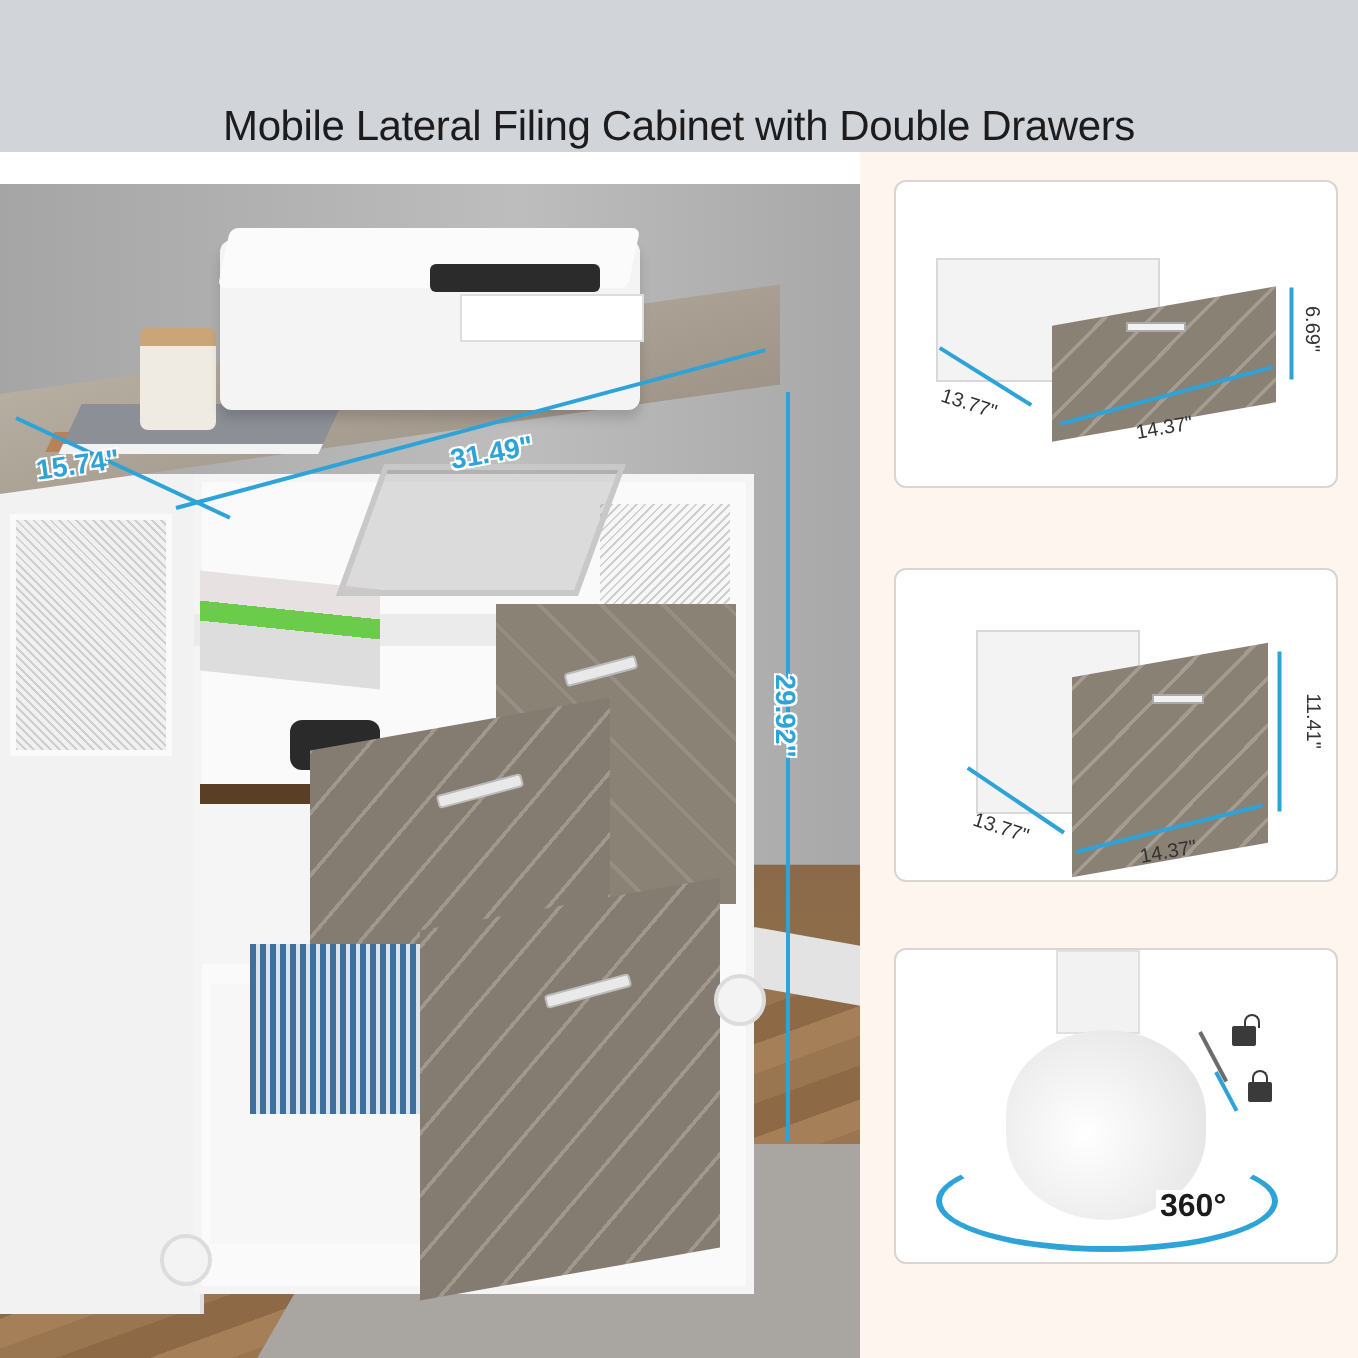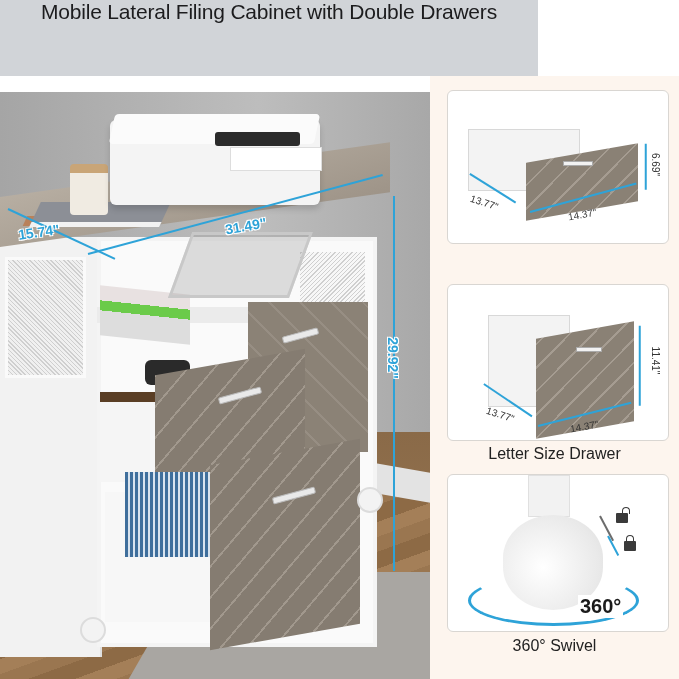--- a/index.html
+++ b/index.html
@@ -2,23 +2,23 @@
 <html><head>
 <meta charset="utf-8">
 <style>
   html, body { margin: 0; padding: 0; }
   body {
     width: 679px; height: 679px; overflow: hidden; position: relative;
     background: #ffffff;
     font-family: "Liberation Sans", "DejaVu Sans", sans-serif;
   }
   .header {
-    position: absolute; left: 0; top: 0; width: 538px; height: 76px;
+    position: absolute; left: 0; top: 0; width: 679px; height: 76px;
     background: #d1d4d8;
-    display: flex; align-items: flex-start; justify-content: center;
+    display: flex; align-items: flex-end; justify-content: center;
   }
   .header h1 {
     margin: 0; font-size: 21px; font-weight: 500; color: #1c1c1e; letter-spacing: -0.2px;
   }
   
   .scene {
     position: absolute; left: 0; top: 92px; width: 430px; height: 587px; overflow: hidden;
     background: linear-gradient(180deg, #b9b9b9 0%, #a9a9a9 50%, #9b9b9b 58%, #8a6a48 58%, #9c7a55 100%);
   }
   .wall-shadow { position:absolute; left:0; top:0; width:430px; height:340px;
@@ -70,21 +70,21 @@
   .right-panel { position:absolute; left:430px; top:76px; width:249px; height:603px; background:#fdf5ee; }
   .card { position:absolute; left:17px; width:220px; background:#ffffff; border:1px solid #d9d6d2; border-radius:6px; overflow:hidden; }
   .card-label { position:absolute; left:0; width:249px; text-align:center; font-size:16px; color:#222; line-height:19px; }
   .mini-drawer-box { position:absolute; background:#f3f3f3; border:1px solid #d8d8d8; }
   .mini-drawer-front { position:absolute; background: repeating-linear-gradient(-40deg, #8a8175 0 8px, #a59c91 8px 10px, #8a8175 10px 18px); transform: skewY(-10deg); }
   .mini-handle { position:absolute; height:3px; background:#f2f2f2; border:1px solid #aaa; }
   .small-dim { position:absolute; color:#333; font-size:10px; white-space:nowrap; }
   .caster-post { position:absolute; left:80px; top:0; width:40px; height:40px; background:#f2f2f2; border:1px solid #e0e0e0; }
   .caster-wheel { position:absolute; left:55px; top:40px; width:100px; height:95px; border-radius:50% / 45%; background: radial-gradient(circle at 40% 55%, #ffffff, #e9e9e9 70%, #dcdcdc); }
   .swivel-ring { position:absolute; left:20px; top:100px; width:165px; height:45px; border:3px solid #2ea3d8; border-radius:50%; border-top-color:transparent; }
-  .deg-label { position:absolute; left:130px; top:120px; font-size:20px; font-weight:700; color:#1b1b1b; background:#fff; padding:0 2px; }
+  .deg-label { position:absolute; left:130px; top:120px; font-size:16px; font-weight:700; color:#1b1b1b; background:#fff; padding:0 2px; }
   .lock-icon { position:absolute; width:12px; height:10px; background:#3a3a3a; border-radius:1px; }
   .lock-icon::before { content:""; position:absolute; left:2px; top:-6px; width:6px; height:6px; border:1.5px solid #3a3a3a; border-bottom:none; border-radius:4px 4px 0 0; }
   .lock-open::before { left:6px; }
 </style>
 </head>
 <body>
 
 <div class="header">
   <h1>Mobile Lateral Filing Cabinet with Double Drawers</h1>
 </div>
@@ -156,26 +156,24 @@
     <div class="mini-drawer-box" style="left:40px;top:30px;width:80px;height:90px;"></div>
     <div class="mini-drawer-front" style="left:88px;top:45px;width:98px;height:100px;"></div>
     <div class="mini-handle" style="left:128px;top:62px;width:24px;"></div>
     <div class="dim-line" style="left:36px;top:98px;width:58px;transform:rotate(34deg);height:1.5px;"></div>
     <div class="small-dim" style="left:38px;top:124px;transform:rotate(18deg);">13.77"</div>
     <div class="dim-line" style="left:90px;top:140px;width:96px;transform:rotate(-14deg);height:1.5px;"></div>
     <div class="small-dim" style="left:122px;top:136px;transform:rotate(-10deg);">14.37"</div>
     <div class="dim-line" style="left:192px;top:40px;width:80px;transform:rotate(90deg);height:1.5px;"></div>
     <div class="small-dim" style="left:194px;top:70px;transform:rotate(90deg);">11.41"</div>
   </div>
-  <div class="card-label" style="top:368px;">Letter Size Drawer</div>
 
   <div class="card" style="top:398px;height:156px;">
     <div class="caster-post"></div>
     <div class="swivel-ring"></div>
     <div class="caster-wheel"></div>
     <div class="deg-label">360°</div>
     <div class="lock-icon lock-open" style="left:168px;top:38px;"></div>
     <div class="lock-icon" style="left:176px;top:66px;"></div>
     <div class="dim-line" style="left:152px;top:40px;width:28px;transform:rotate(62deg);height:2px;background:#6c6c6c;"></div>
     <div class="dim-line" style="left:160px;top:60px;width:22px;transform:rotate(62deg);height:2px;"></div>
   </div>
-  <div class="card-label" style="top:560px;">360° Swivel</div>
 </div>
 
 </body></html>

